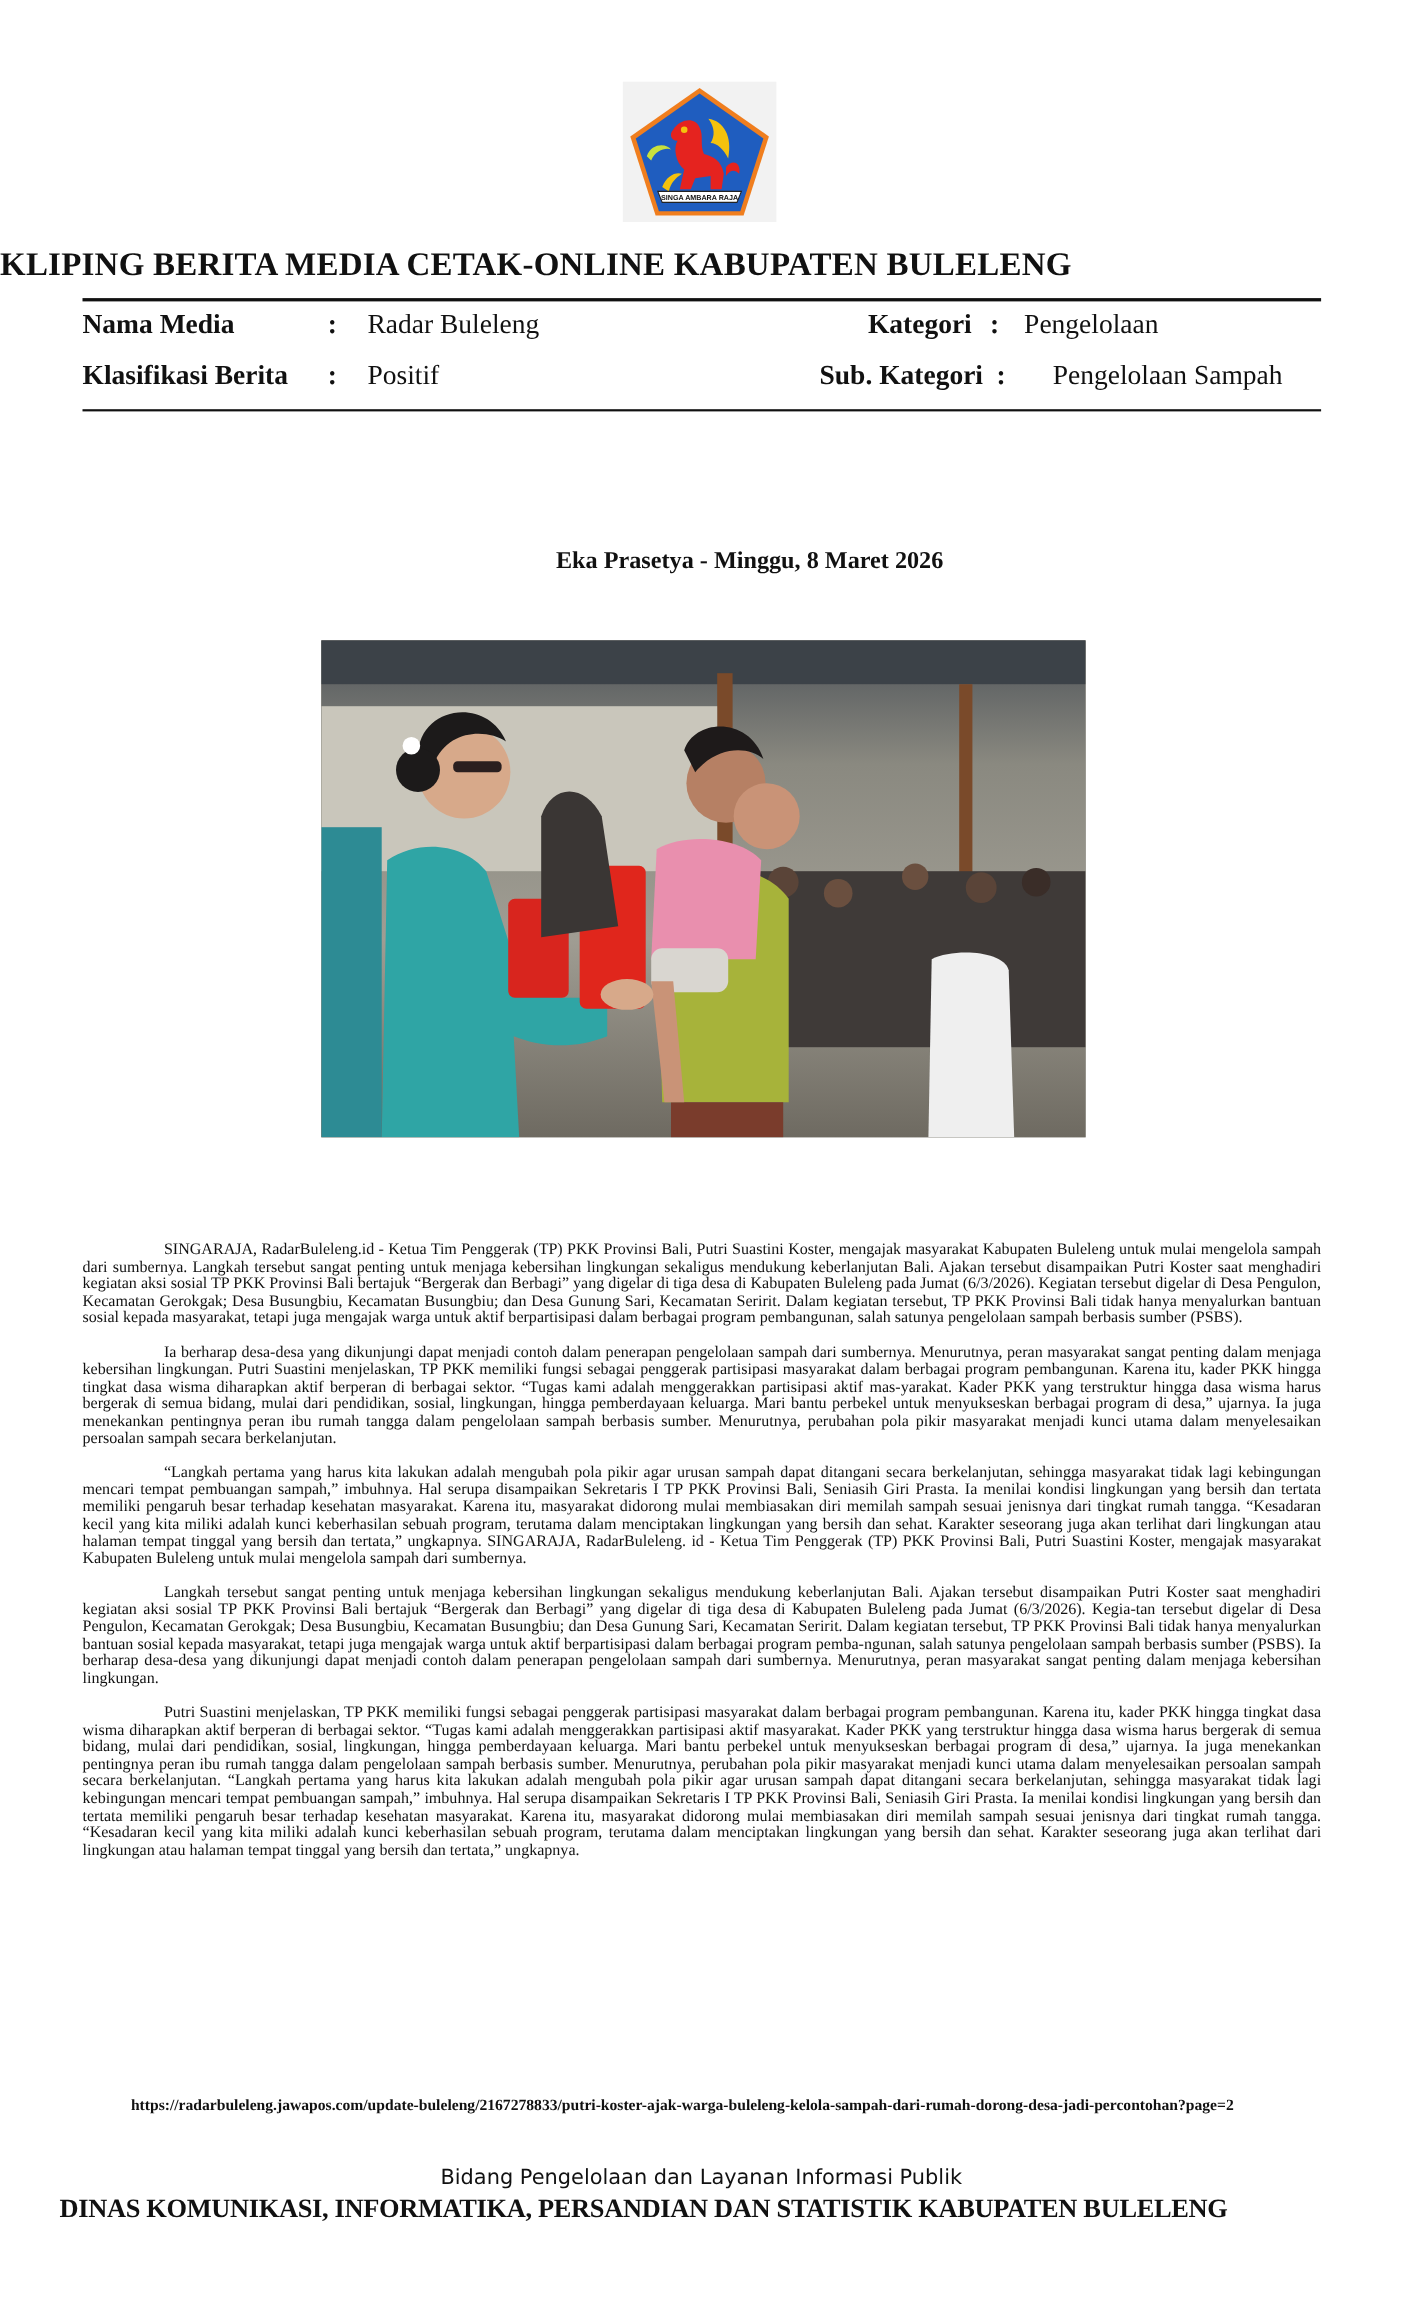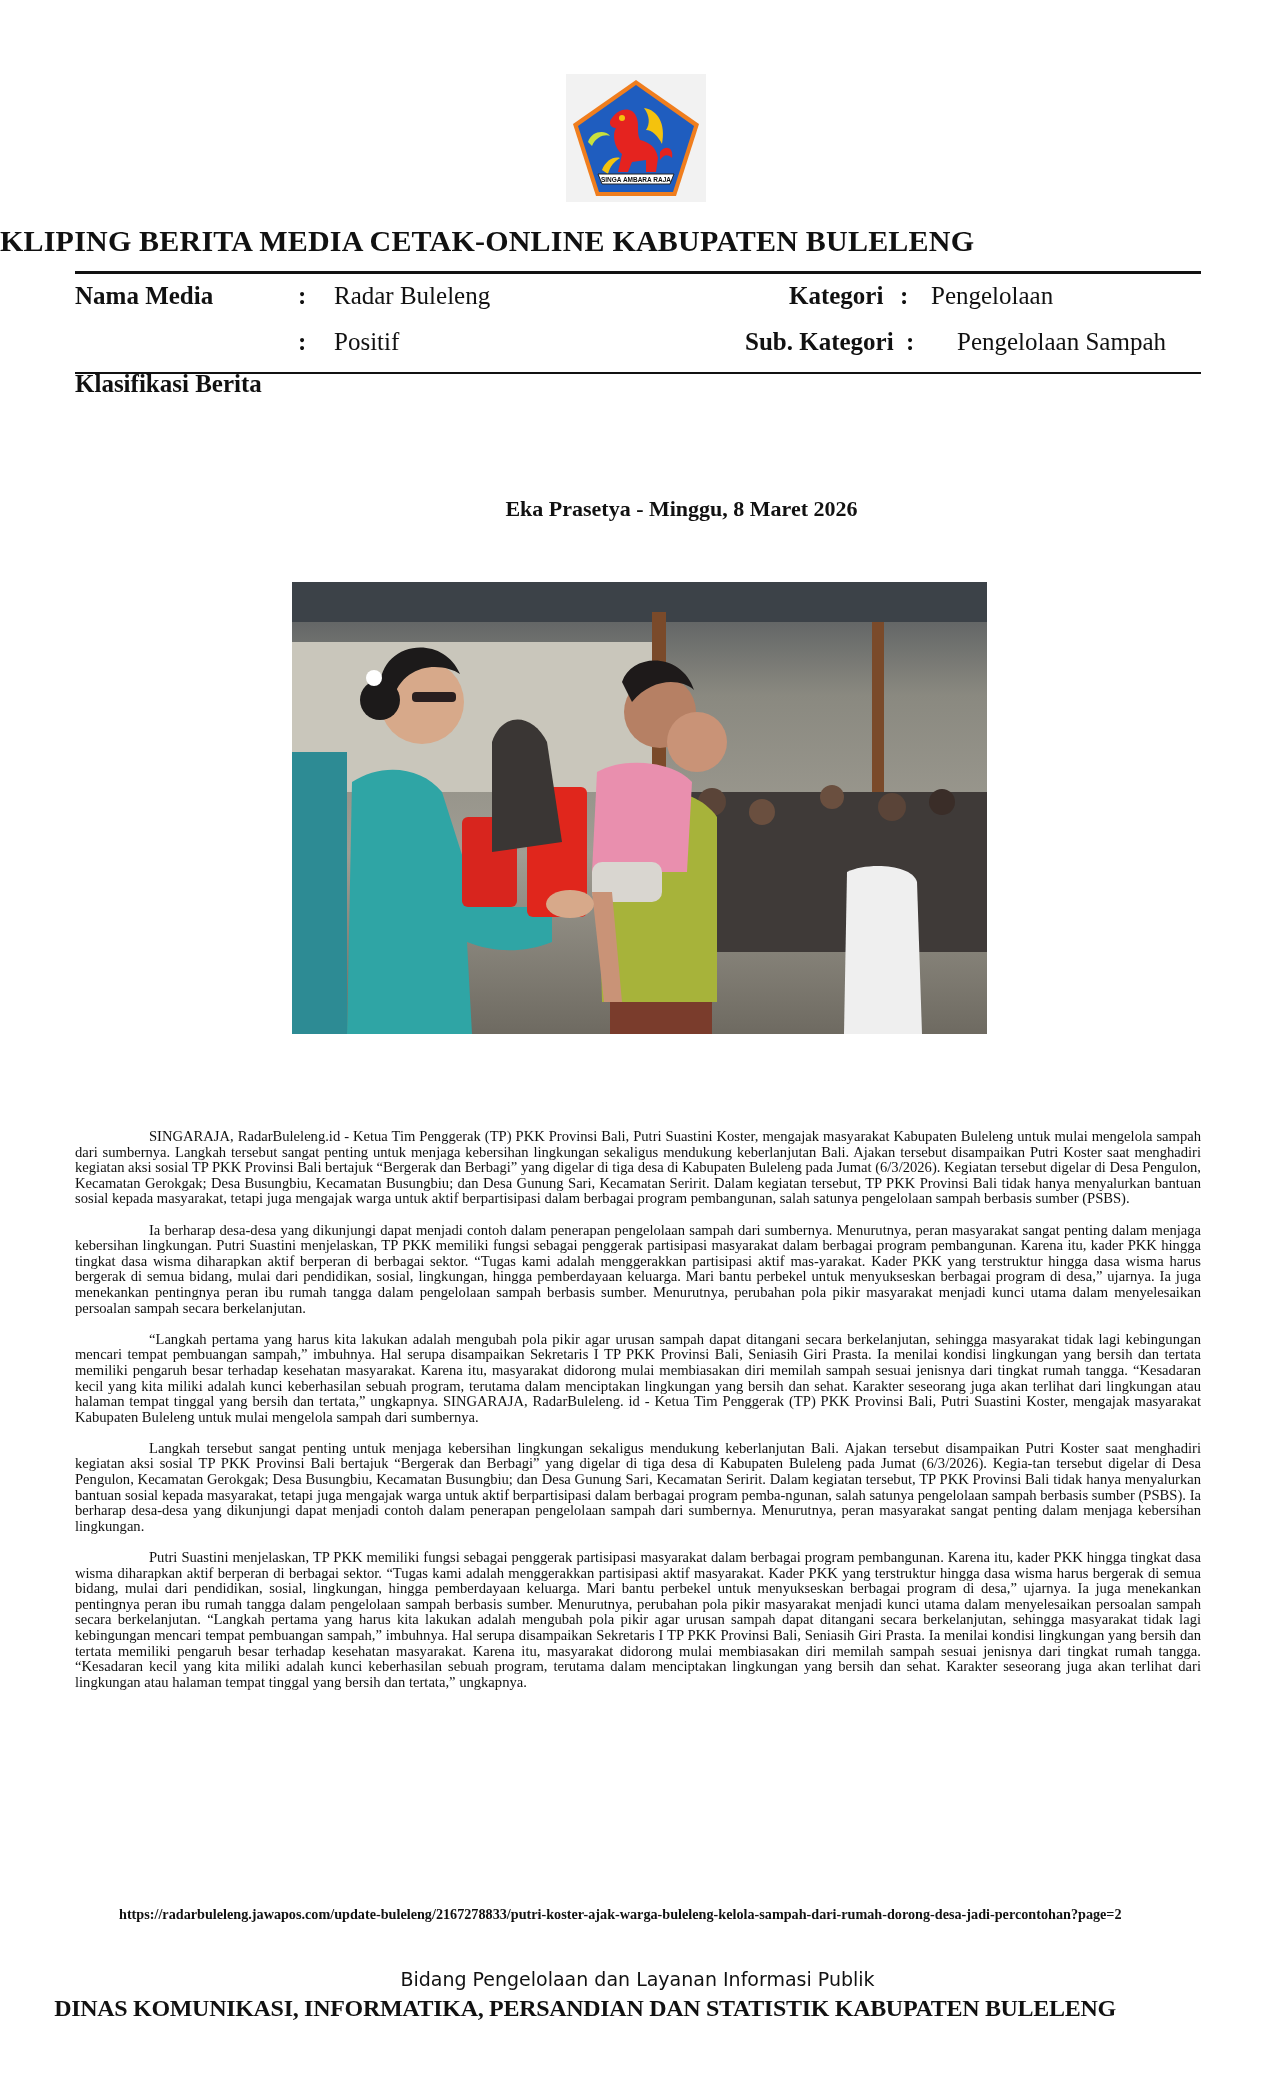--- a/index.html
+++ b/index.html
@@ -52,21 +52,21 @@
 <div>
   <div class="meta-row" style="top:281px;left:0;width:1275px;height:30px;">
     <span class="meta-label" style="left:75px;">Nama Media</span>
     <span class="meta-colon" style="left:298px;">:</span>
     <span class="meta-value" style="left:334px;">Radar Buleleng</span>
     <span class="meta-label" style="left:789px;">Kategori</span>
     <span class="meta-colon" style="left:900px;">:</span>
     <span class="meta-value" style="left:931px;">Pengelolaan</span>
   </div>
   <div class="meta-row" style="top:327px;left:0;width:1275px;height:30px;">
-    <span class="meta-label" style="left:75px;margin-top:42px;">Klasifikasi Berita</span>
+    <span class="meta-label" style="left:75px;">Klasifikasi Berita</span>
     <span class="meta-colon" style="left:298px;">:</span>
     <span class="meta-value" style="left:334px;">Positif</span>
     <span class="meta-label" style="left:745px;">Sub. Kategori</span>
     <span class="meta-colon" style="left:906px;">:</span>
     <span class="meta-value" style="left:931px;margin-left:26px;">Pengelolaan Sampah</span>
   </div>
 </div>
 
 <div class="rule bottom"></div>
 

